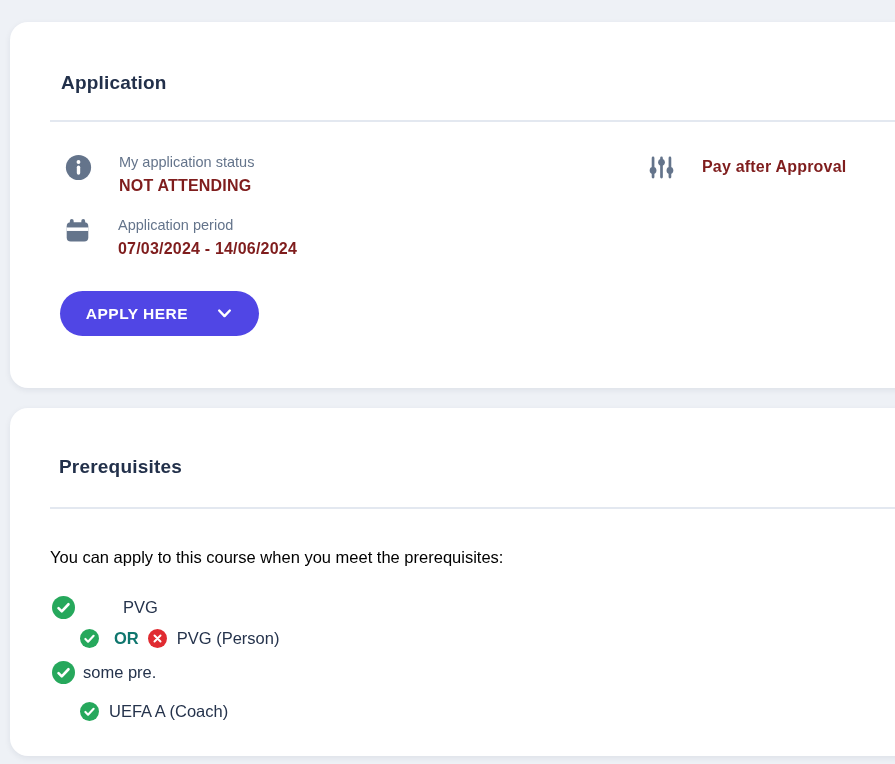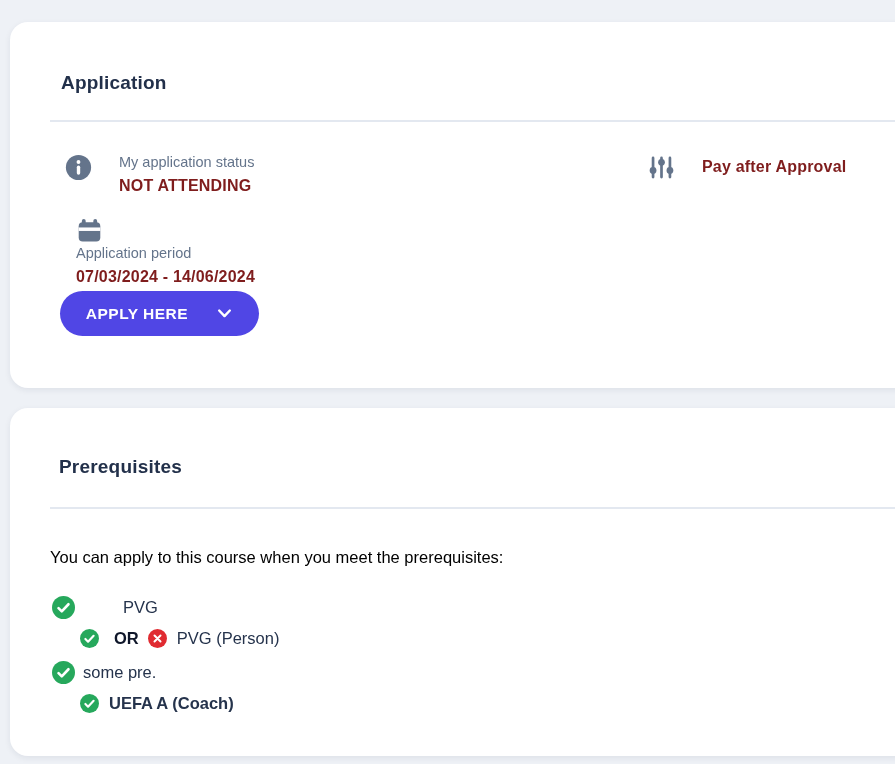--- a/index.html
+++ b/index.html
@@ -42,21 +42,21 @@
   .card-prereq .divider{ top:99px; }
 
   
   .field{
     position:absolute;
     display:flex;
     align-items:flex-start;
   }
   .field-status{ left:55px; top:131px; }
   .field-mode{ left:638px; top:131px; }
-  .field-period{ left:66px; top:194px;flex-direction:column; }
+  .field-period{ left:54px; top:194px; }
   .field .ficon{ width:27px; height:27px; flex:0 0 auto; margin-right:27px; margin-top:1px; }
   .field .ftext{ display:flex; flex-direction:column; }
   .flabel{
     font-size:14.5px;
     color:#64748b;
     line-height:19px;
   }
   .fvalue{
     margin-top:3px;
     font-size:16px;
@@ -100,22 +100,22 @@
     white-space:nowrap;
     font-size:16.5px;
     color:#25334c;
   }
   .prow .picon{ flex:0 0 auto; }
   .prow-group .picon{ width:23px; height:23px; margin-right:8px; }
   .prow-sub .picon{ width:19px; height:19px; margin-right:10px; }
   .prow-g1{ left:42px; top:188px;gap:40px; }
   .prow-s1{ left:70px; top:221px; }
   .prow-g2{ left:42px; top:253px; }
-  .prow-s2{ left:70px; top:286px;font-weight:bold; }
-  .op{ font-weight:700; margin:0 9px 0 5px; color:#0f172a;text-align:right; }
+  .prow-s2{ left:70px; top:294px; }
+  .op{ font-weight:700; margin:0 9px 0 5px; color:#0f766e;text-align:right; }
   svg{ display:block; }
 </style>
 </head>
 <body>
 
 <section class="card card-application">
   <h2 class="card-title">Application</h2>
   <div class="divider"></div>
 
   <div class="field field-status">

